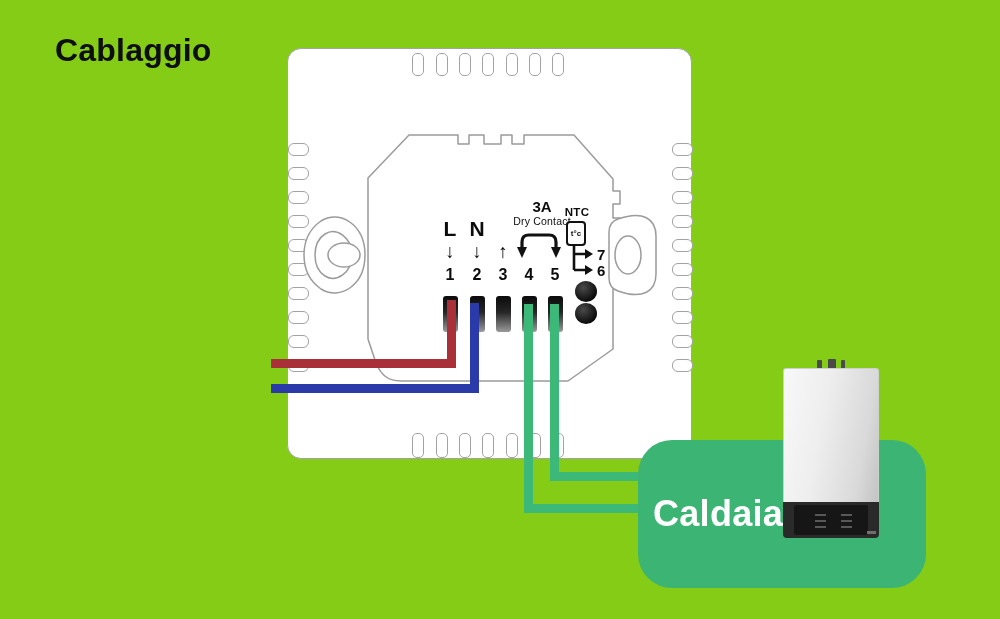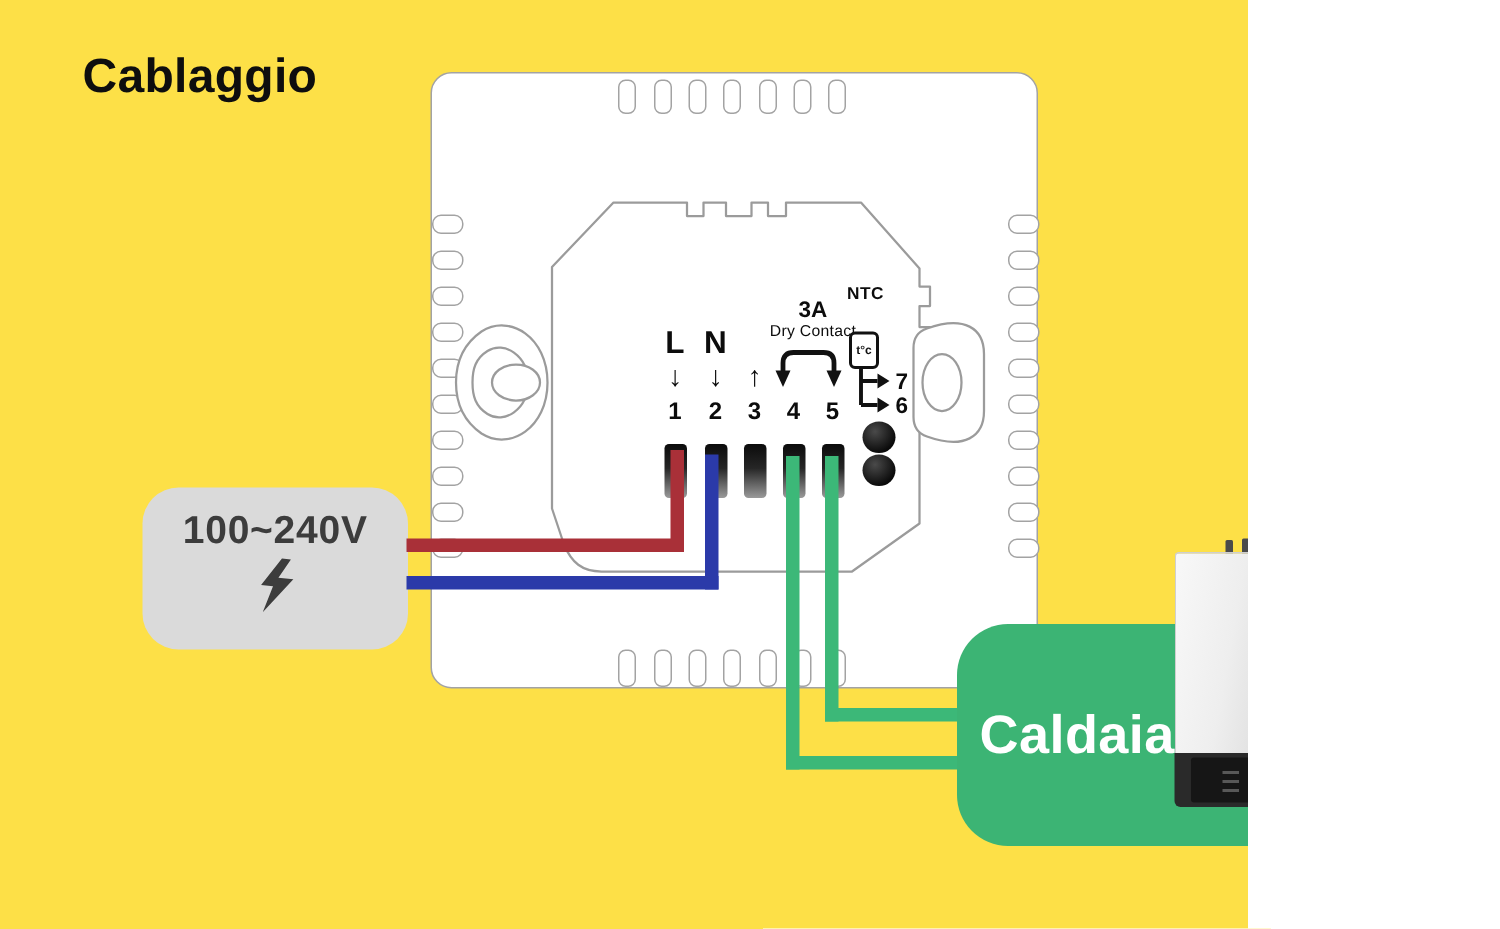--- a/index.html
+++ b/index.html
@@ -1,18 +1,18 @@
 <!DOCTYPE html>
 <html><head>
 <meta charset="utf-8">
 <style>
   * { margin:0; padding:0; box-sizing:border-box; }
   html,body { background:#fff; }
   body { font-family:"Liberation Sans", sans-serif; }
-  .stage { position:relative; width:832px; height:619px; background:#fde047; overflow:hidden; }
+  .stage { position:relative; width:1000px; height:619px; background:#84cc16; overflow:hidden; }
 
   
   .title { position:absolute; left:55px; top:30px; font-size:32px; font-weight:700; color:#0e0e0e; line-height:41px; letter-spacing:0.2px; }
 
   
   .plate { position:absolute; left:287px; top:48px; width:405px; height:411px;
            border:1.5px solid #a3a3a3; border-radius:14px; background:#fff; z-index:1; }
   .slot-v { position:absolute; width:12px; height:23px; border:1.5px solid #a3a3a3; border-radius:5px; background:#fff; }
   .slot-h { position:absolute; width:21px; height:13px; border:1.5px solid #a3a3a3; border-radius:6px; background:#fff; }
   .plate-svg { position:absolute; left:0; top:0; }
@@ -36,21 +36,21 @@
 
   
   .power { position:absolute; left:95px; top:325px; width:177px; height:108px; background:#dadada;
            border-radius:24px; z-index:2; text-align:center; }
   .power-label { margin-top:13px; font-size:26px; font-weight:700; color:#3c3c3c; letter-spacing:0.5px; }
 
   
   .wire { position:absolute; z-index:3; }
 
   
-  .caldaia { position:absolute; left:638px; top:416px; width:288px; height:148px; border-radius:34px; z-index:4; }
+  .caldaia { position:absolute; left:638px; top:440px; width:288px; height:148px; border-radius:34px; z-index:4; }
   .caldaia-label { position:absolute; left:15px; top:53px; font-size:36px; font-weight:700; color:#ffffff; letter-spacing:0.3px; }
 
   
   .boiler { position:absolute; left:780px; top:356px; width:102px; height:184px; z-index:5; }
   .boiler-cap { position:absolute; background:#4a4a4a; border-radius:1px 1px 0 0; }
   .boiler-body { position:absolute; left:3px; top:12px; width:96px; height:135px; border-radius:3px 3px 0 0;
                  background:linear-gradient(100deg,#f8f8f8 0%, #eeeeee 40%, #d9d9d9 80%, #c3c3c3 100%);
                  border:1px solid #cfcfcf; border-bottom:none; }
   .boiler-panel { position:absolute; left:3px; top:146px; width:96px; height:36px; background:#2a2a2a; border-radius:0 0 4px 4px; }
   .boiler-panel-inner { position:absolute; left:11px; top:3px; width:74px; height:30px; background:#161616; border-radius:2px; }
@@ -141,47 +141,41 @@
 
   <div class="lbl dc-amp" style="left:512px; top:198px;">3A</div>
   <div class="lbl dc-text" style="left:502px; top:215px;">Dry Contact</div>
 
   <svg style="position:absolute; left:516px; top:229px; z-index:2;" width="46" height="32" viewBox="0 0 46 32">
     <path d="M6 19 L6 13 Q6 6 13 6 L33 6 Q40 6 40 13 L40 19" fill="none" stroke="#111" stroke-width="3.2"></path>
     <polygon points="1,18 11,18 6,29" fill="#111"></polygon>
     <polygon points="35,18 45,18 40,29" fill="#111"></polygon>
   </svg>
 
-  <div class="lbl ntc-lbl" style="left:557px; top:190px;">NTC</div>
+  <div class="lbl ntc-lbl" style="left:557px; top:206px;">NTC</div>
   <div class="ntc-box">
     <span>t°c</span>
   </div>
   <svg style="position:absolute; left:565px; top:244px; z-index:2;" width="40" height="32" viewBox="0 0 40 32">
     <path d="M9 0 V26 M9 10 H20 M9 26 H20" fill="none" stroke="#111" stroke-width="2.6"></path>
     <polygon points="20,5 20,15 28,10" fill="#111"></polygon>
     <polygon points="20,21 20,31 28,26" fill="#111"></polygon>
   </svg>
   <div class="lbl pin76" style="left:597px; top:246px;">7</div>
   <div class="lbl pin76" style="left:597px; top:262px;">6</div>
 
   <div class="term-slot" style="left:443px;"></div>
   <div class="term-slot" style="left:470px;"></div>
   <div class="term-slot" style="left:496px;"></div>
   <div class="term-slot" style="left:522px;"></div>
   <div class="term-slot" style="left:548px;"></div>
 
   <div class="screw" style="top:281px;"></div>
   <div class="screw" style="top:303px;"></div>
 
-  <div class="power">
-    <div class="power-label">100~240V</div>
-    <svg width="30" height="40" viewBox="0 0 30 40" style="margin-top:2px;">
-      <polygon points="17,1 5,20 13,20 8,38 26,14 16,14 23,1" fill="#3c3c3c" transform="rotate(6 15 20)"></polygon>
-    </svg>
-  </div>
 
   <div class="wire" style="left:271px; top:359px; width:185px; height:9px; background:#a93038;"></div>
   <div class="wire" style="left:447px; top:300px; width:9px; height:68px; background:#a93038;"></div>
 
   <div class="wire" style="left:271px; top:384px; width:208px; height:9px; background:#2b3aa9;"></div>
   <div class="wire" style="left:470px; top:303px; width:9px; height:90px; background:#2b3aa9;"></div>
 
   <div class="wire" style="left:524px; top:304px; width:9px; height:209px; background:#3cb878;"></div>
   <div class="wire" style="left:524px; top:504px; width:122px; height:9px; background:#3cb878;"></div>
   <div class="wire" style="left:550px; top:304px; width:9px; height:177px; background:#3cb878;"></div>

